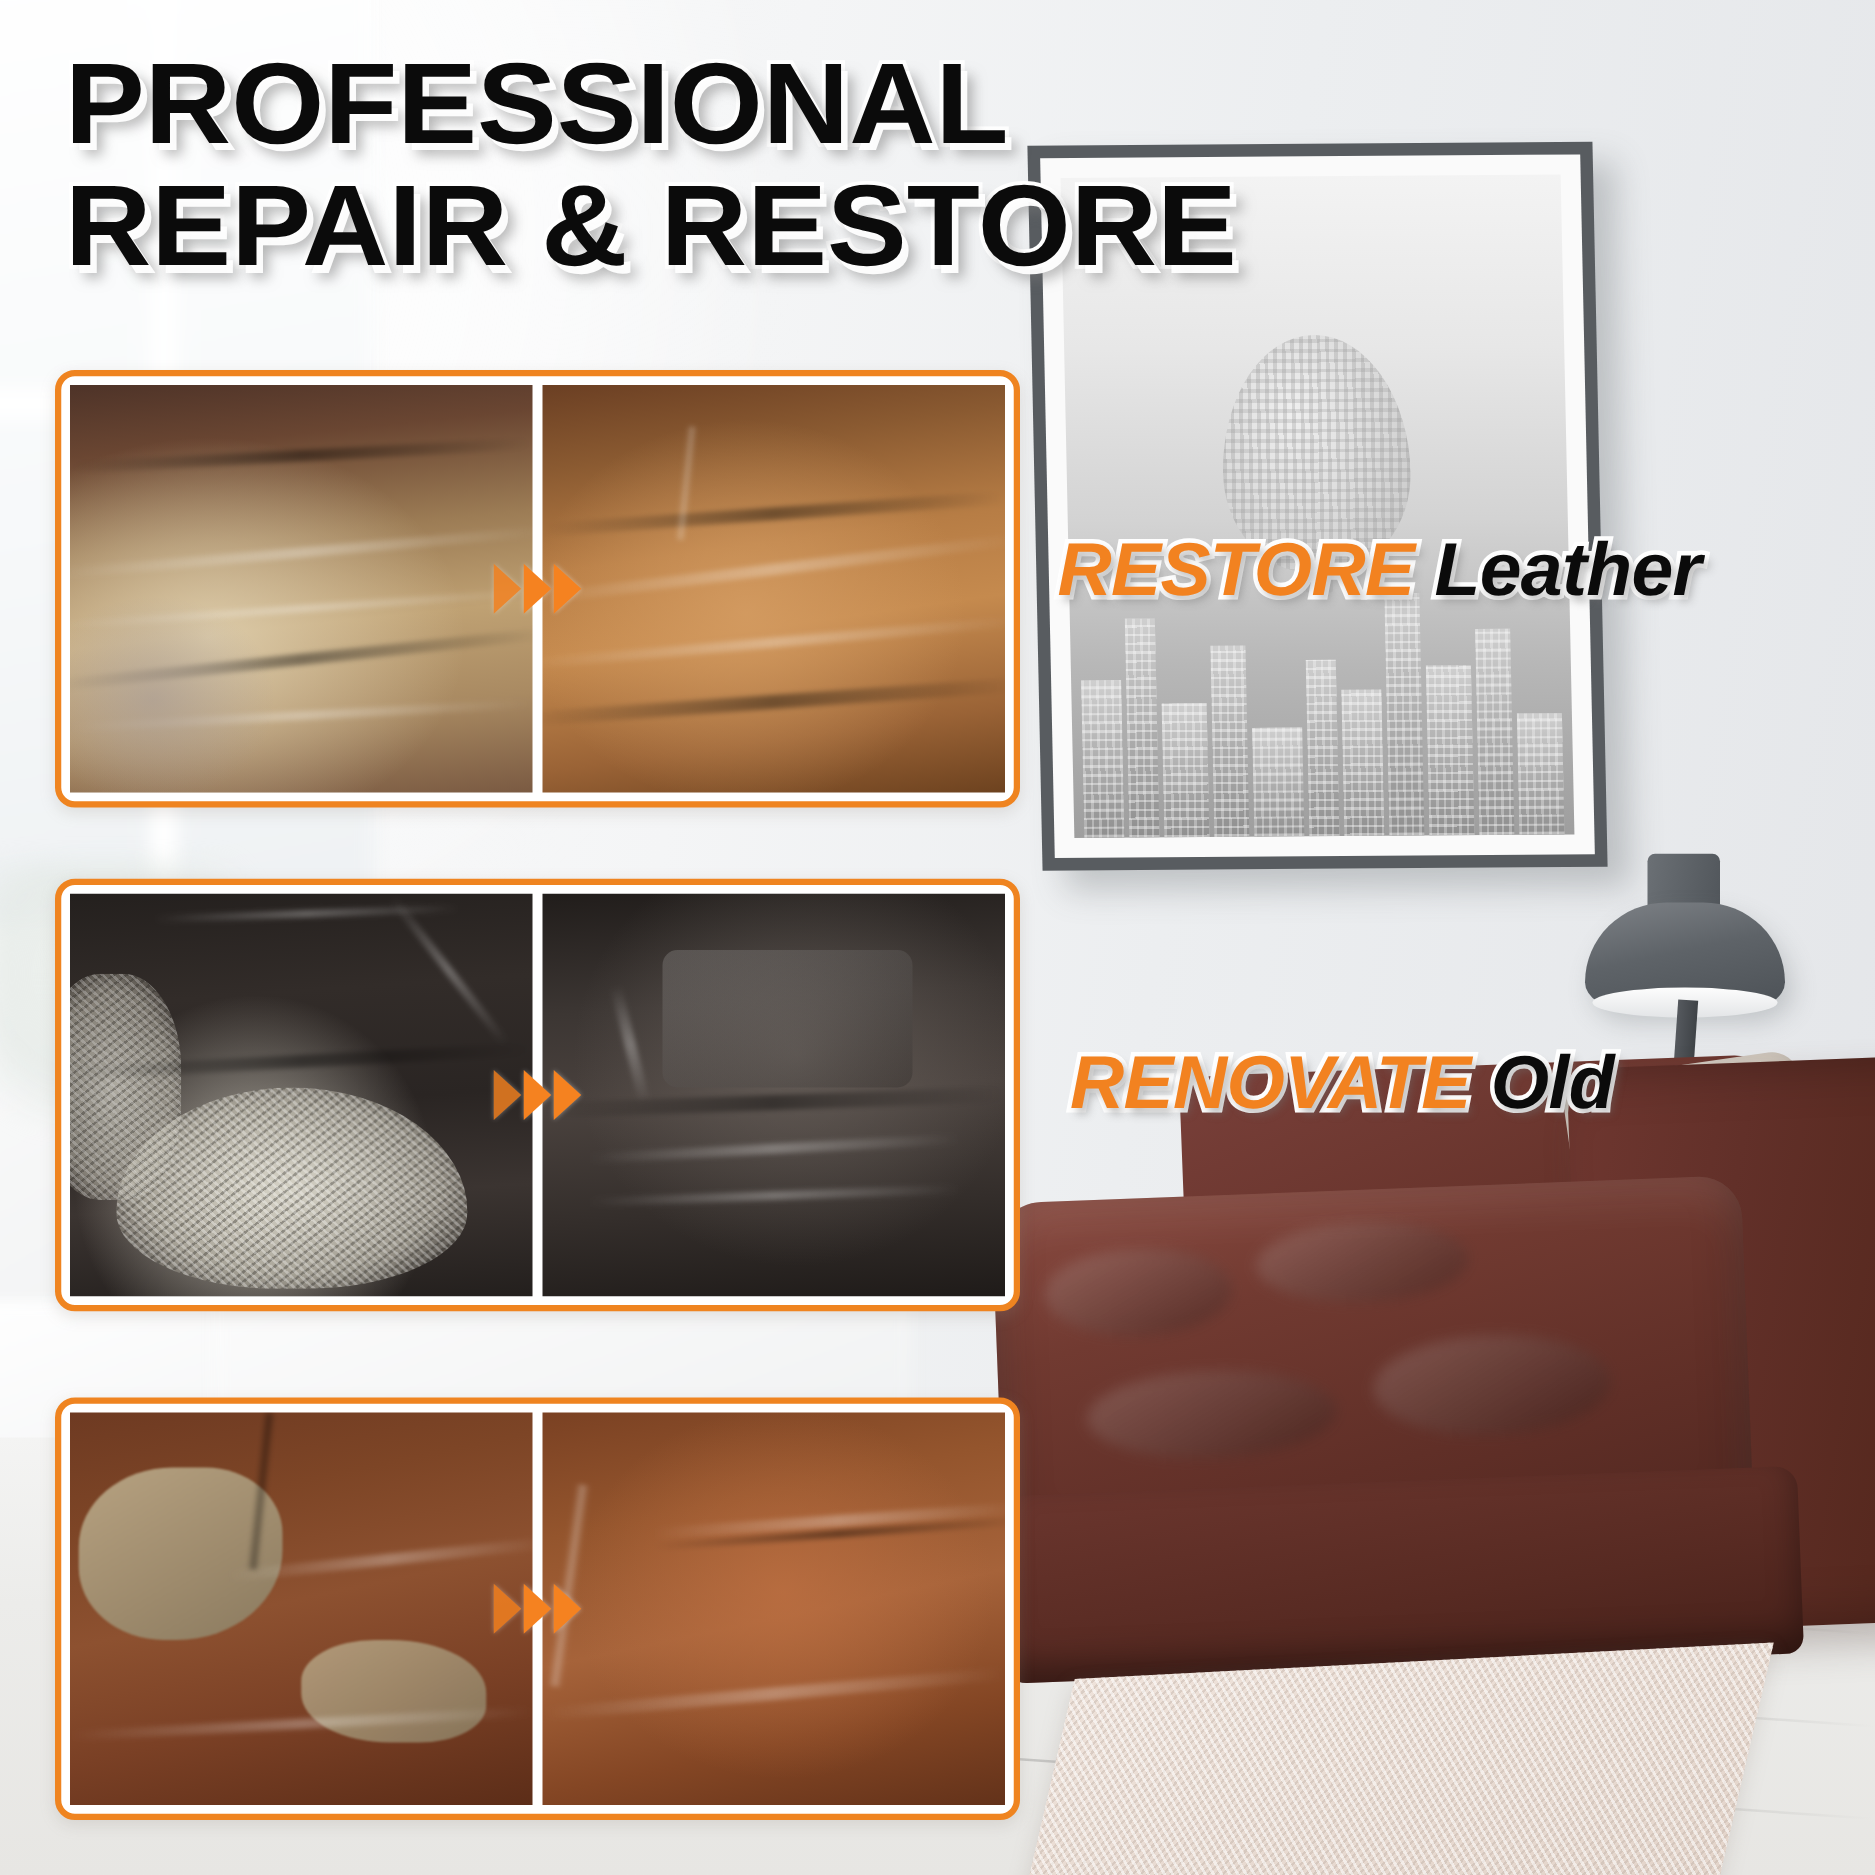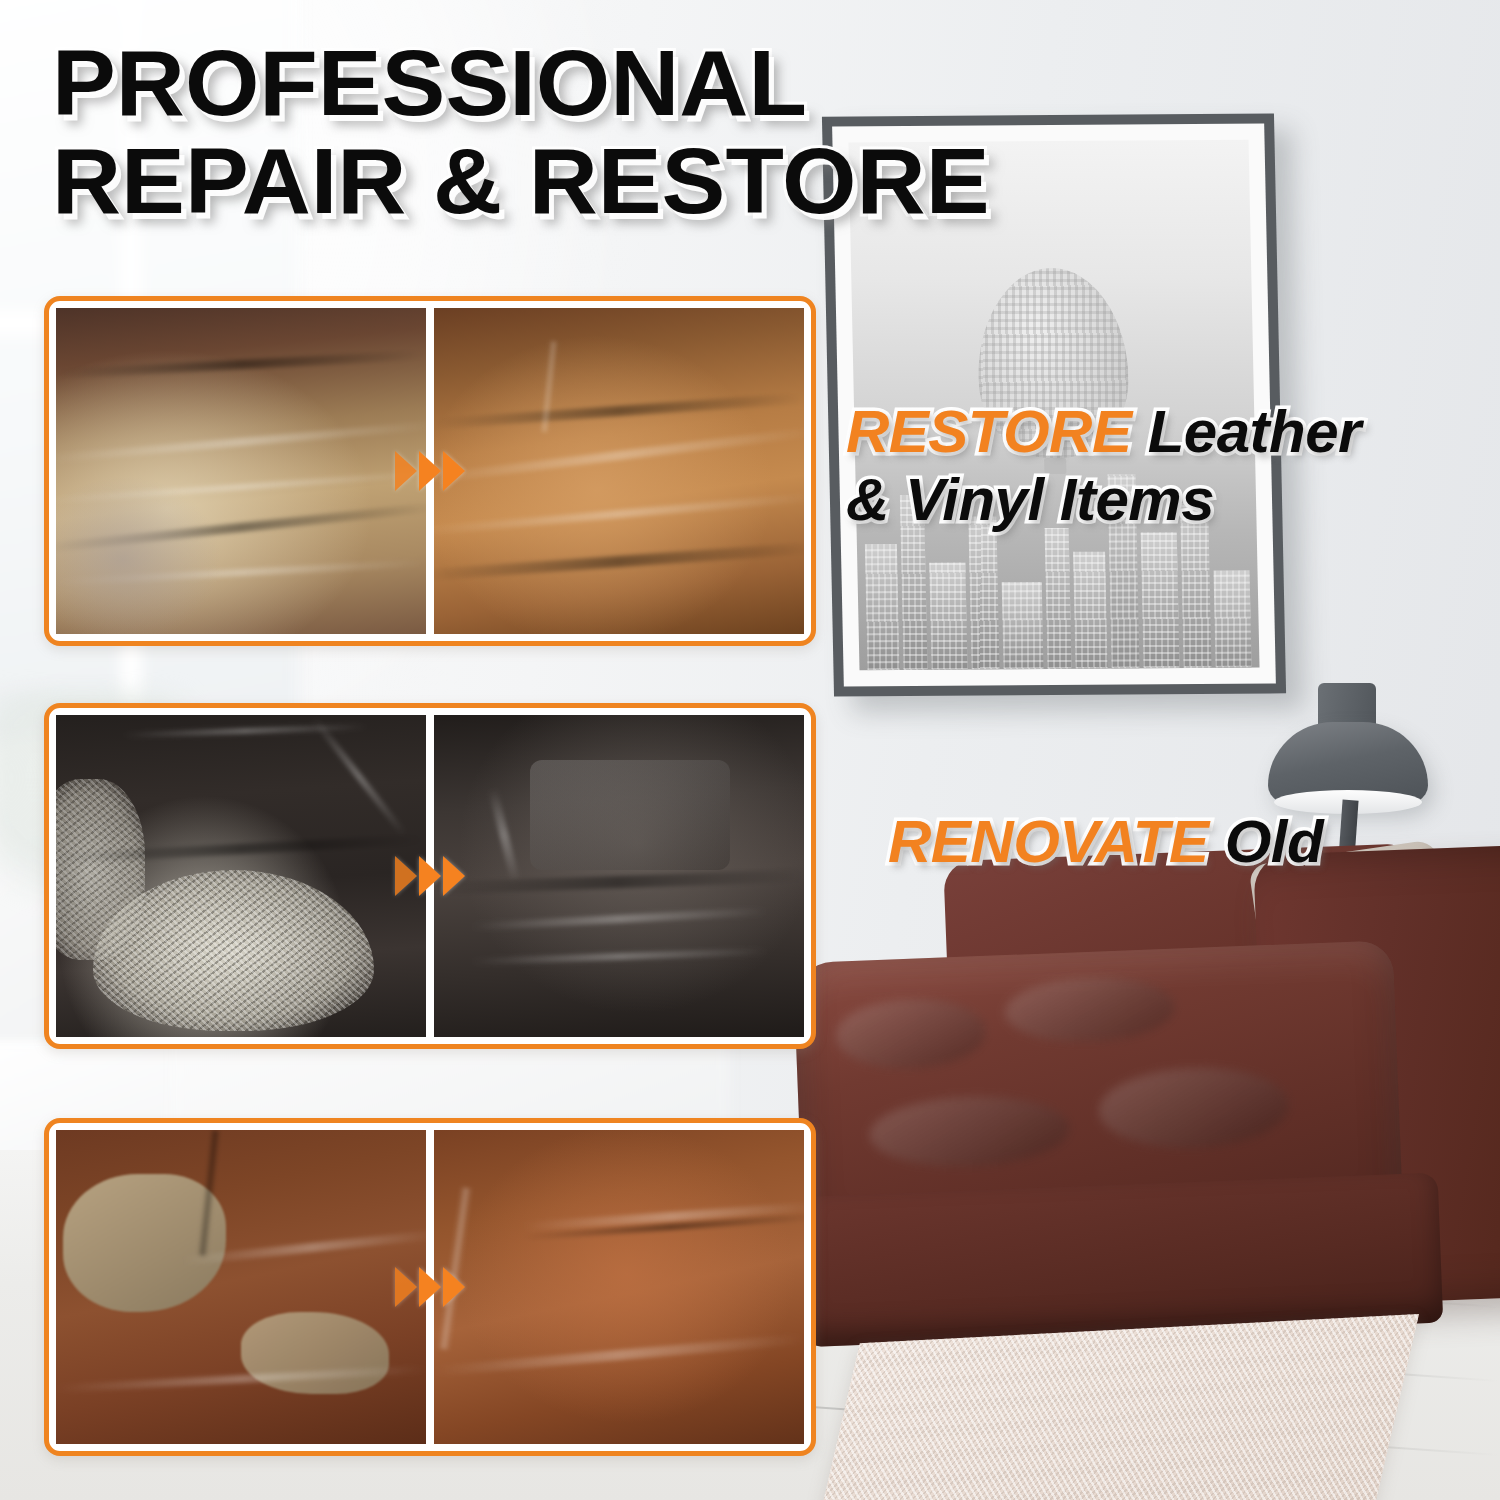--- a/index.html
+++ b/index.html
@@ -275,20 +275,21 @@
     border-radius:50% 50% 46% 46% / 62% 62% 38% 38%;
   }
 
   
   .tag {
     position:absolute; z-index:7;
     font-weight:900; font-style:italic;
     font-size:60px; line-height:68px;
     letter-spacing:-0.5px;
     white-space:nowrap;
+    margin-top:24px;
   }
   .tag .kw {
     color:#f28220;
     -webkit-text-stroke:7px #ffffff;
     paint-order:stroke fill;
     text-shadow:4px 5px 7px rgba(110,110,110,.45);
   }
   .tag .bk {
     color:#0b0b0b;
     -webkit-text-stroke:7px #ffffff;
@@ -447,23 +448,22 @@
       <span class="chev"></span>
       <span class="chev"></span>
     </div>
   </div>
 </div>
 
 <div class="tag" style="left:846px; top:398px;">
   <span class="row">
     <span class="kw">RESTORE</span><span class="bk"> Leather</span>
   </span>
-  <span class="row bk">&amp; Vinyl Items</span>
-</div>
-
-<div class="tag" style="left:888px; top:808px;">
+</div>
+
+<div class="tag" style="left:856px; top:808px;">
   <span class="row">
     <span class="kw">RENOVATE</span><span class="bk"> Old</span>
   </span>
 </div>
 
 <div class="tag" style="left:846px; top:1228px;">
 </div>
 
 </body></html>

